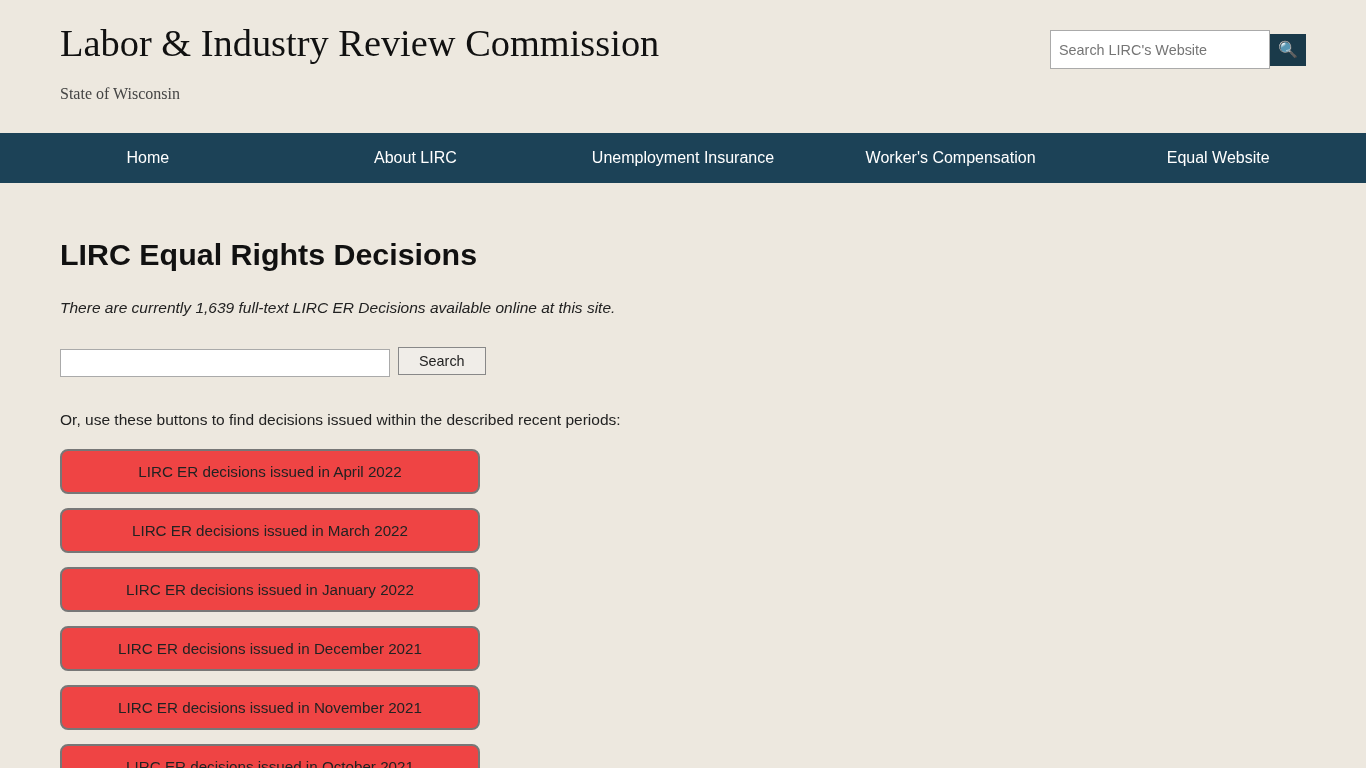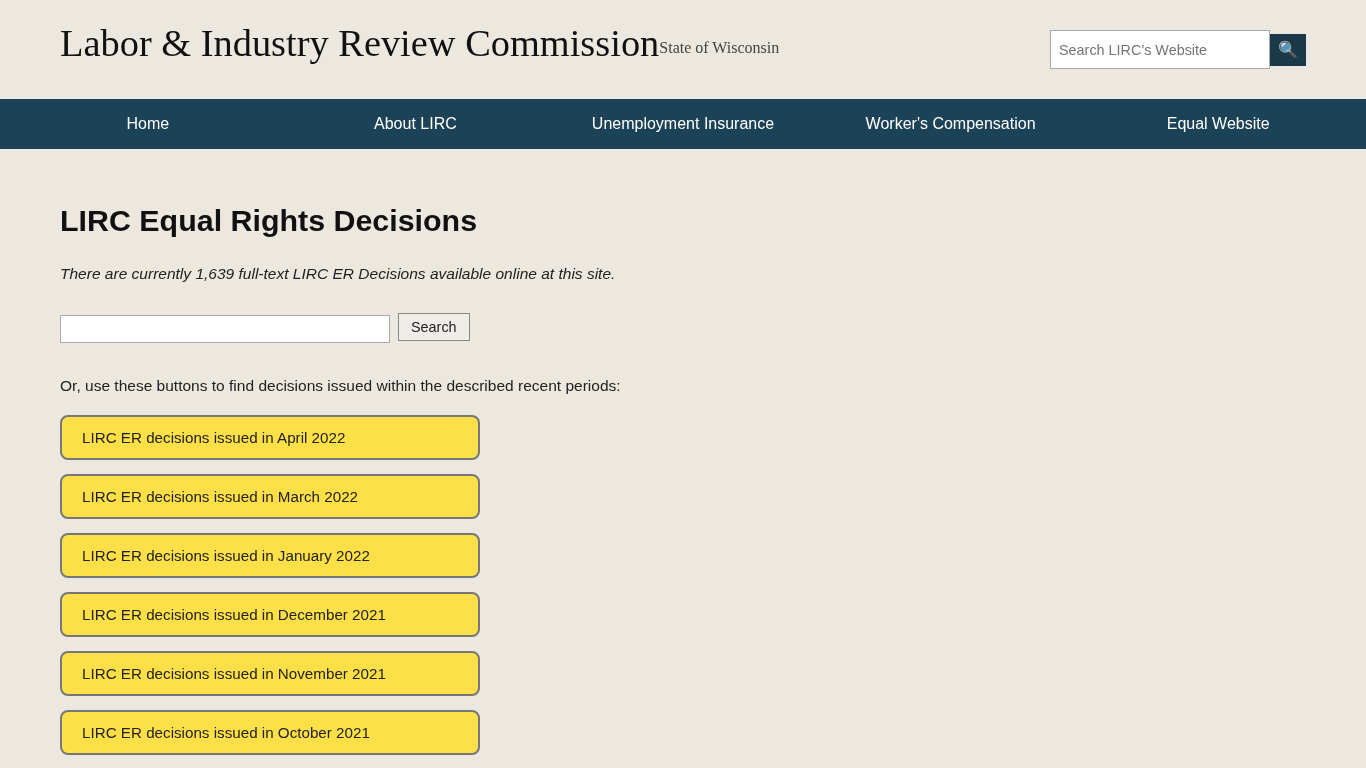--- a/index.html
+++ b/index.html
@@ -21,21 +21,21 @@
     .site-header {
       background-color: #ede8df;
       padding: 20px 60px 16px 60px;
       display: flex;
       justify-content: space-between;
       align-items: flex-start;
     }
 
     .site-title-block {
       display: flex;
-      flex-direction: row;
+      flex-direction: column;
     }
 
     .site-title {
       font-size: 2.4rem;
       font-weight: normal;
       color: #111;
       line-height: 1.2;
       font-family: Georgia, serif;
     }
 
@@ -137,21 +137,21 @@
       width: 330px;
       height: 28px;
       border: 1px solid #aaa;
       background: #fff;
       padding: 2px 6px;
       font-size: 0.9rem;
     }
 
     .search-section button {
       height: 28px;
-      padding: 0 12px;
+      padding: 0 20px;
       border: 1px solid #888;
       background: #f0ede8;
       font-size: 0.9rem;
       cursor: pointer;
       font-family: Arial, sans-serif;
       color: #222;
     }
 
     .period-text {
       font-size: 0.97rem;
@@ -164,23 +164,23 @@
       display: flex;
       flex-direction: column;
       gap: 14px;
     }
 
     .decision-btn {
       width: 420px;
       padding: 12px 20px;
       border: 2px solid #777;
       border-radius: 8px;
-      background: #fde047;
+      background: #ef4444;
       font-size: 0.95rem;
-      text-align: left;
+      text-align: center;
       cursor: pointer;
       font-family: Arial, sans-serif;
       color: #222;
       text-decoration: none;
       display: block;
     }
 
     
     .search-icon-glyph {
       font-size: 1rem;

